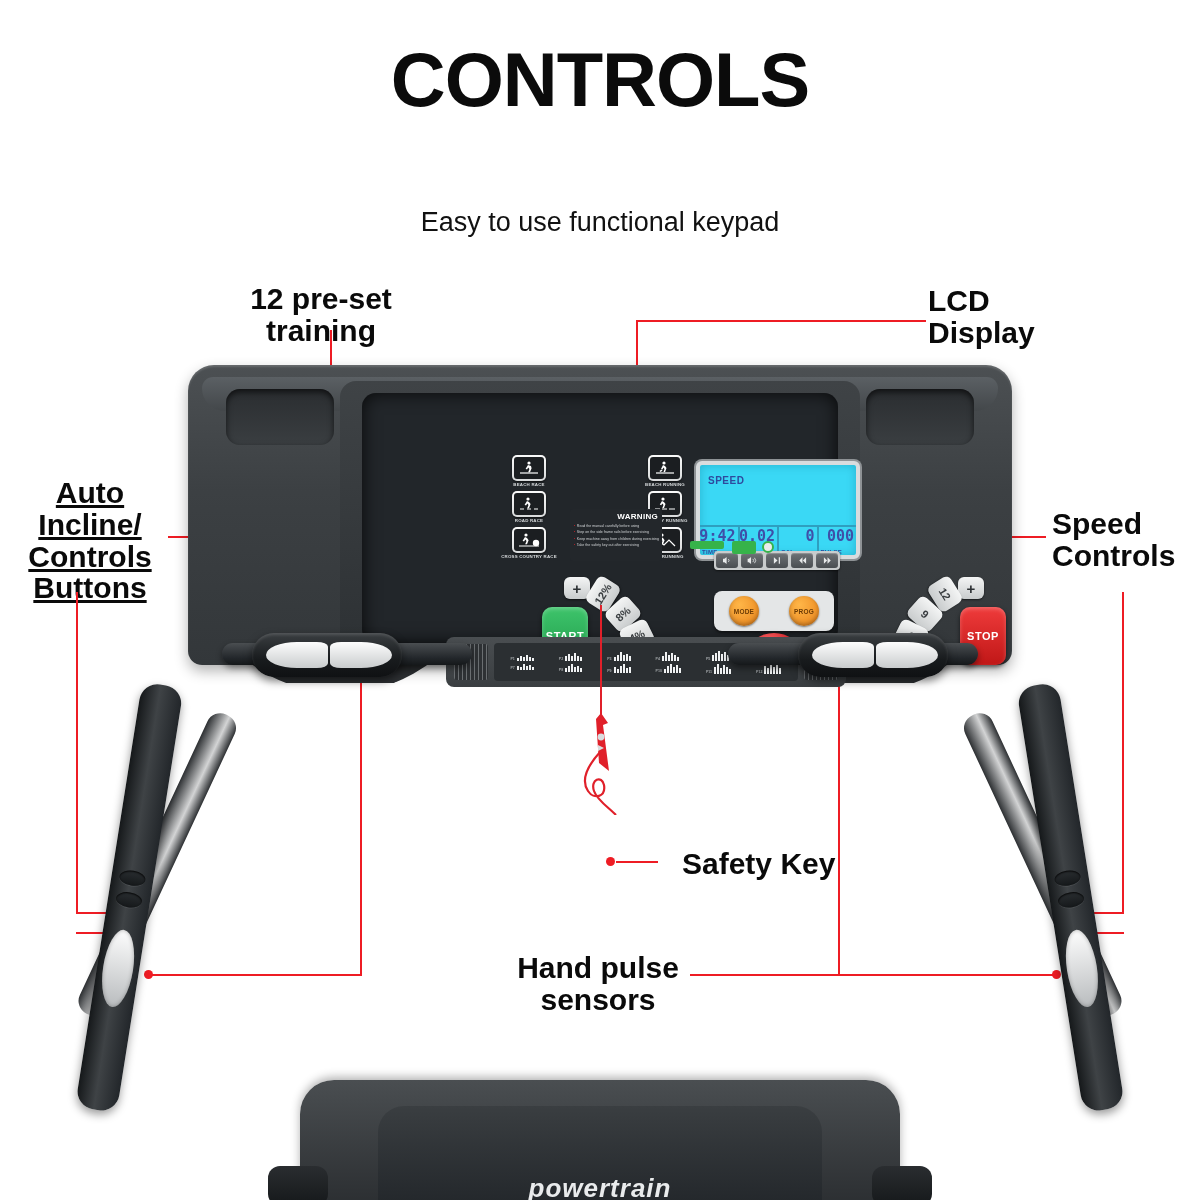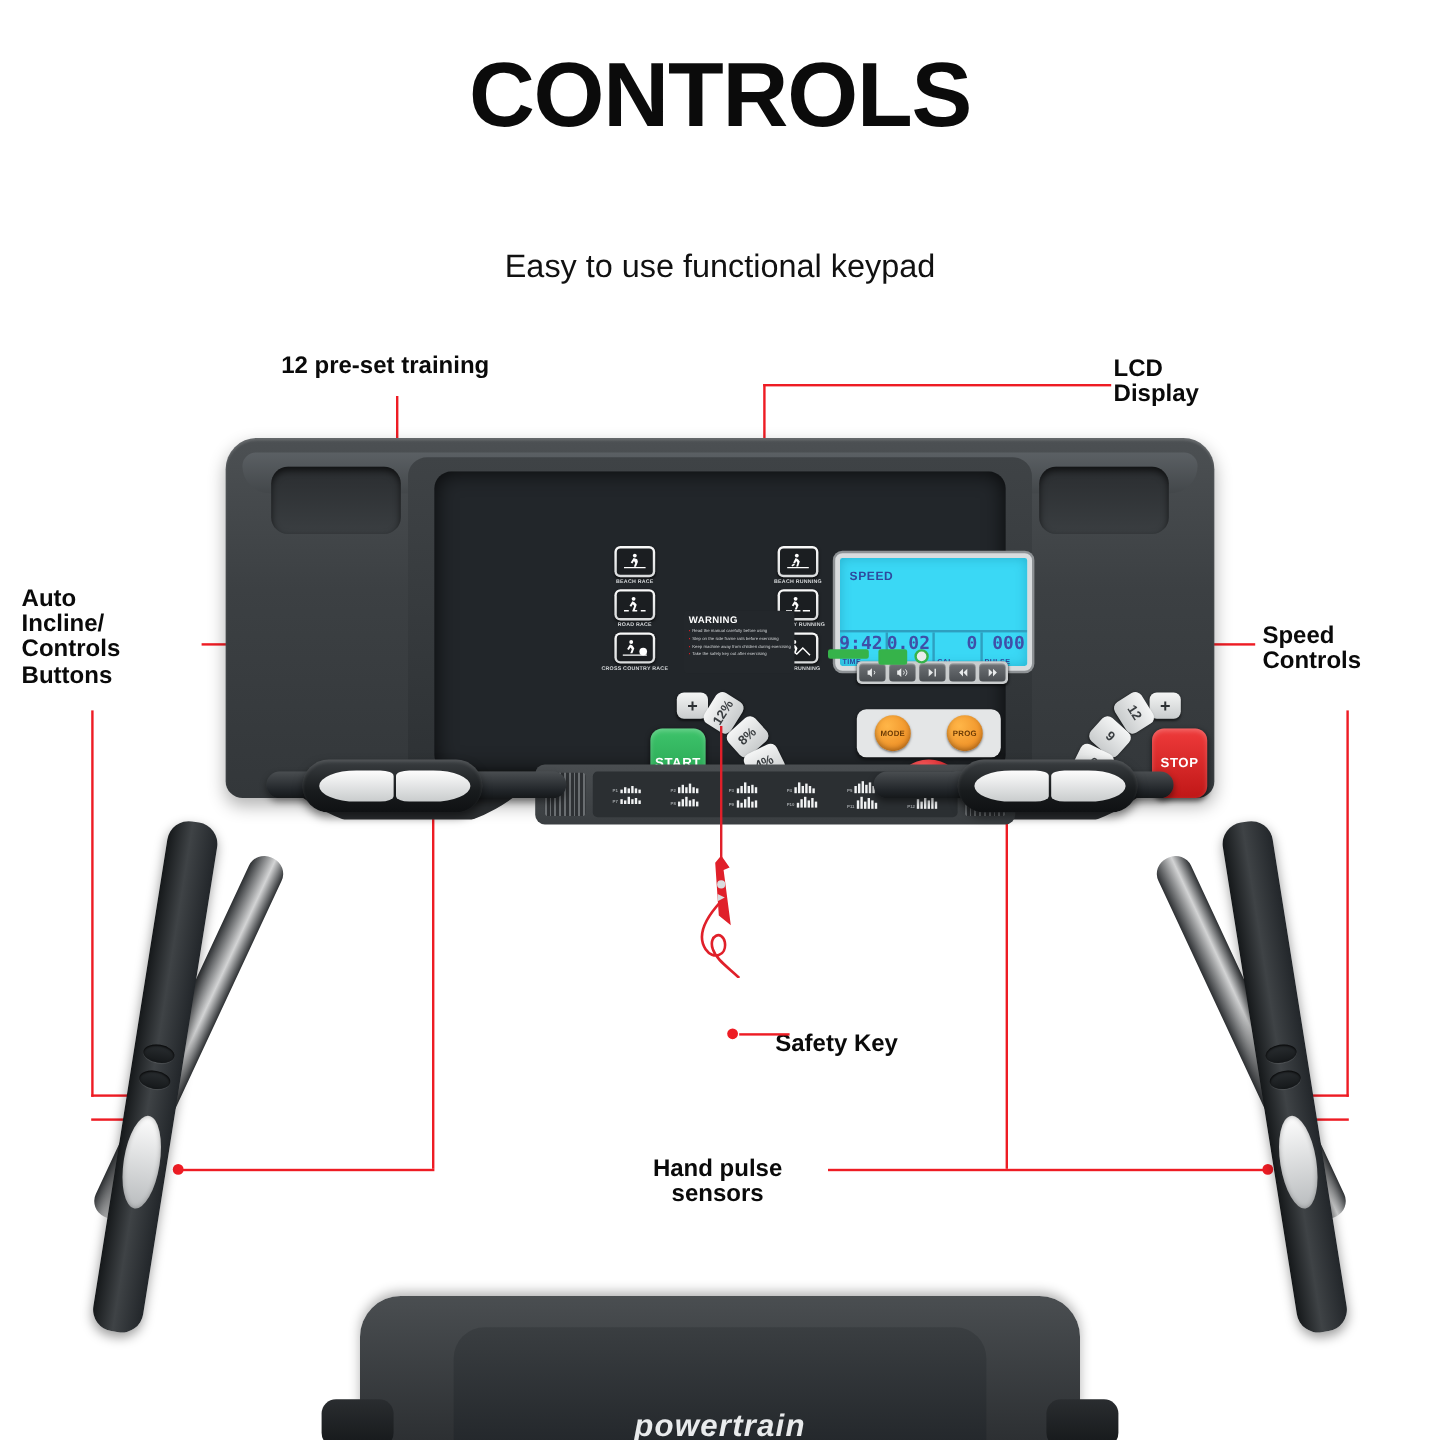--- a/index.html
+++ b/index.html
@@ -16,22 +16,22 @@
     letter-spacing:-1px;
   }
   .headline .l1 { font-size:76px; display:block; }
   .headline .l2 { font-size:76px; display:block; }
   .subhead {
     position:absolute; left:0; right:0; top:207px; text-align:center;
     font-size:27px; color:#111; font-weight:400;
   }
 
   
-  .callout { position:absolute; font-weight:bold; color:#0a0a0a; font-size:20px; line-height:1.06;margin-top:12px; }
-  .callout.r { text-align:left; }
+  .callout { position:absolute; font-weight:bold; color:#0a0a0a; font-size:30px; line-height:1.06; }
+  .callout.r { text-align:center;text-decoration:underline; }
   .callout.c { text-align:center; }
 
   
   .ln { position:absolute; background:#ee1c24; }
   .lnh { height:2px; }
   .lnv { width:2px; }
   .dot { position:absolute; width:9px; height:9px; border-radius:50%; background:#ee1c24; }
 
   
   #machine { position:absolute; left:0; top:355px; width:1200px; height:845px; }
@@ -129,21 +129,21 @@
     position:absolute; left:-14px; right:-14px; top:27px; text-align:center;
     font-size:4.4px; font-weight:bold; color:#d6d9db; letter-spacing:.2px;
     white-space:nowrap;
   }
 
   
   .warning {
     position:absolute; left:208px; top:116px; width:92px; height:52px;
     background:#23272b; border-radius:3px; padding:3px 4px;
   }
-  .warning .wt{ text-align:left; font-size:8px; font-weight:bold; color:#fff; letter-spacing:.3px; }
+  .warning .wt{ text-align:right; font-size:8px; font-weight:bold; color:#fff; letter-spacing:.3px; }
   .warning ul{ list-style:none; margin-top:2px; }
   .warning li{
     font-size:3.6px; color:#cfd2d4; line-height:1.75; white-space:nowrap;
   }
   .warning li:before{ content:"\25AA"; color:#ee1c24; margin-right:1.5px; }
 
   
   .media {
     position:absolute; left:352px; top:158px; width:126px; height:19px;
     display:flex; gap:3px; background:#c9cccd; border-radius:4px; padding:2px;
@@ -351,21 +351,21 @@
     <div>Incline/</div>
     <div>Controls</div>
     <div>Buttons</div>
   </div>
 
   <div class="callout" style="left:1052px; top:508px; width:148px;">
     <div>Speed</div>
     <div>Controls</div>
   </div>
 
-  <div class="callout" style="left:646px; top:848px;">Safety Key</div>
+  <div class="callout" style="left:682px; top:848px;">Safety Key</div>
 
   <div class="callout c" style="left:498px; top:952px; width:200px;">
     <div>Hand pulse</div>
     <div>sensors</div>
   </div>
 
   <div class="ln lnv" style="left:330px; top:330px; height:140px;"></div>
   <div class="ln lnh" style="left:330px; top:469px; width:150px;"></div>
   <div class="dot" style="left:476px; top:465px;"></div>
 

